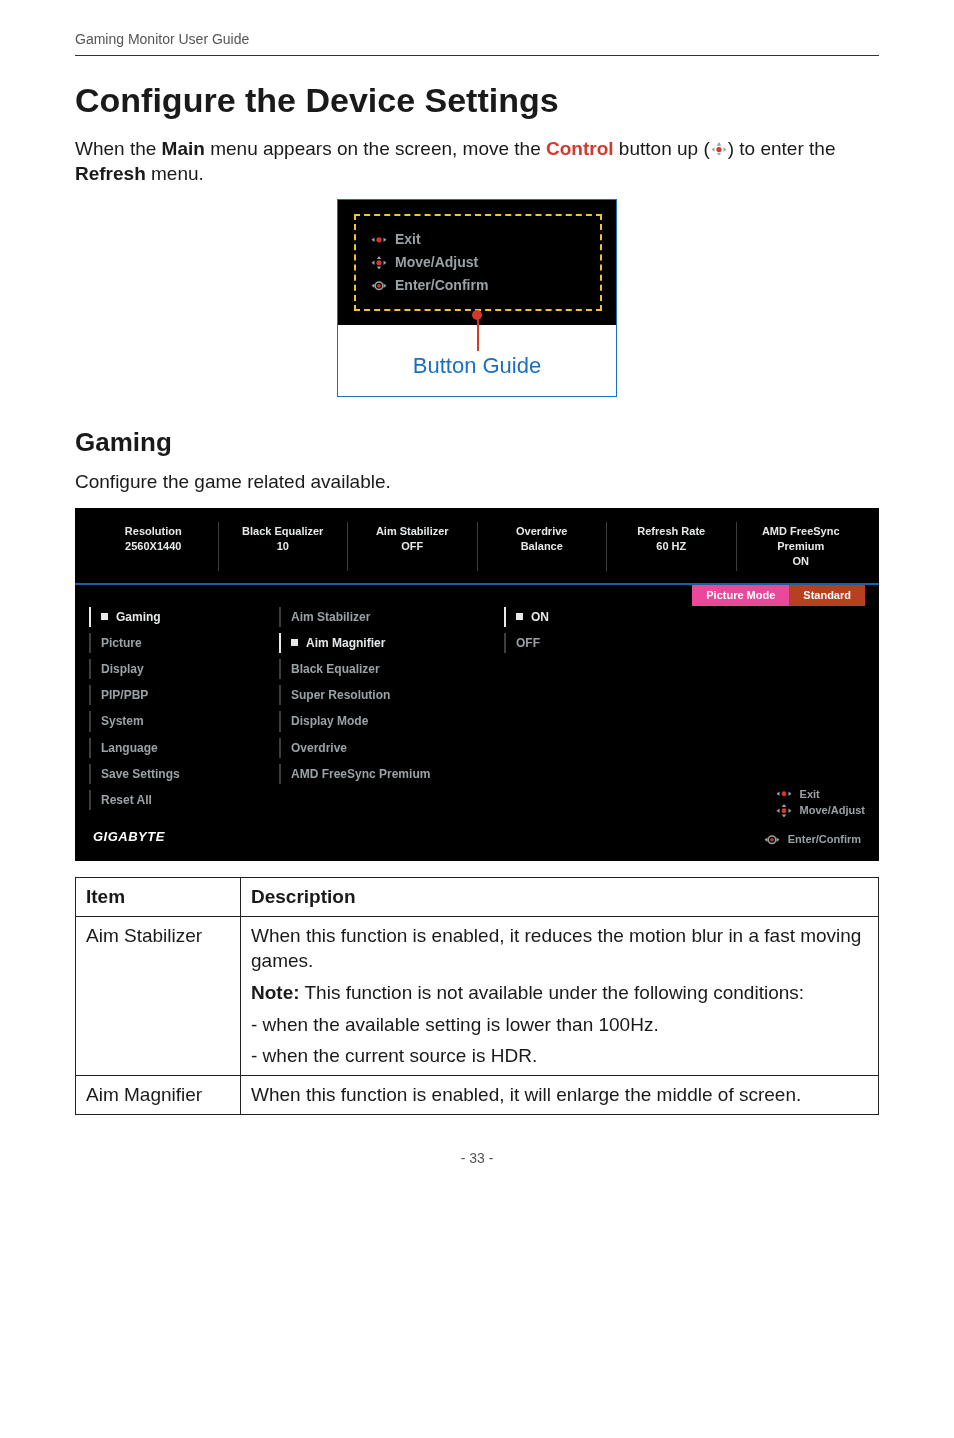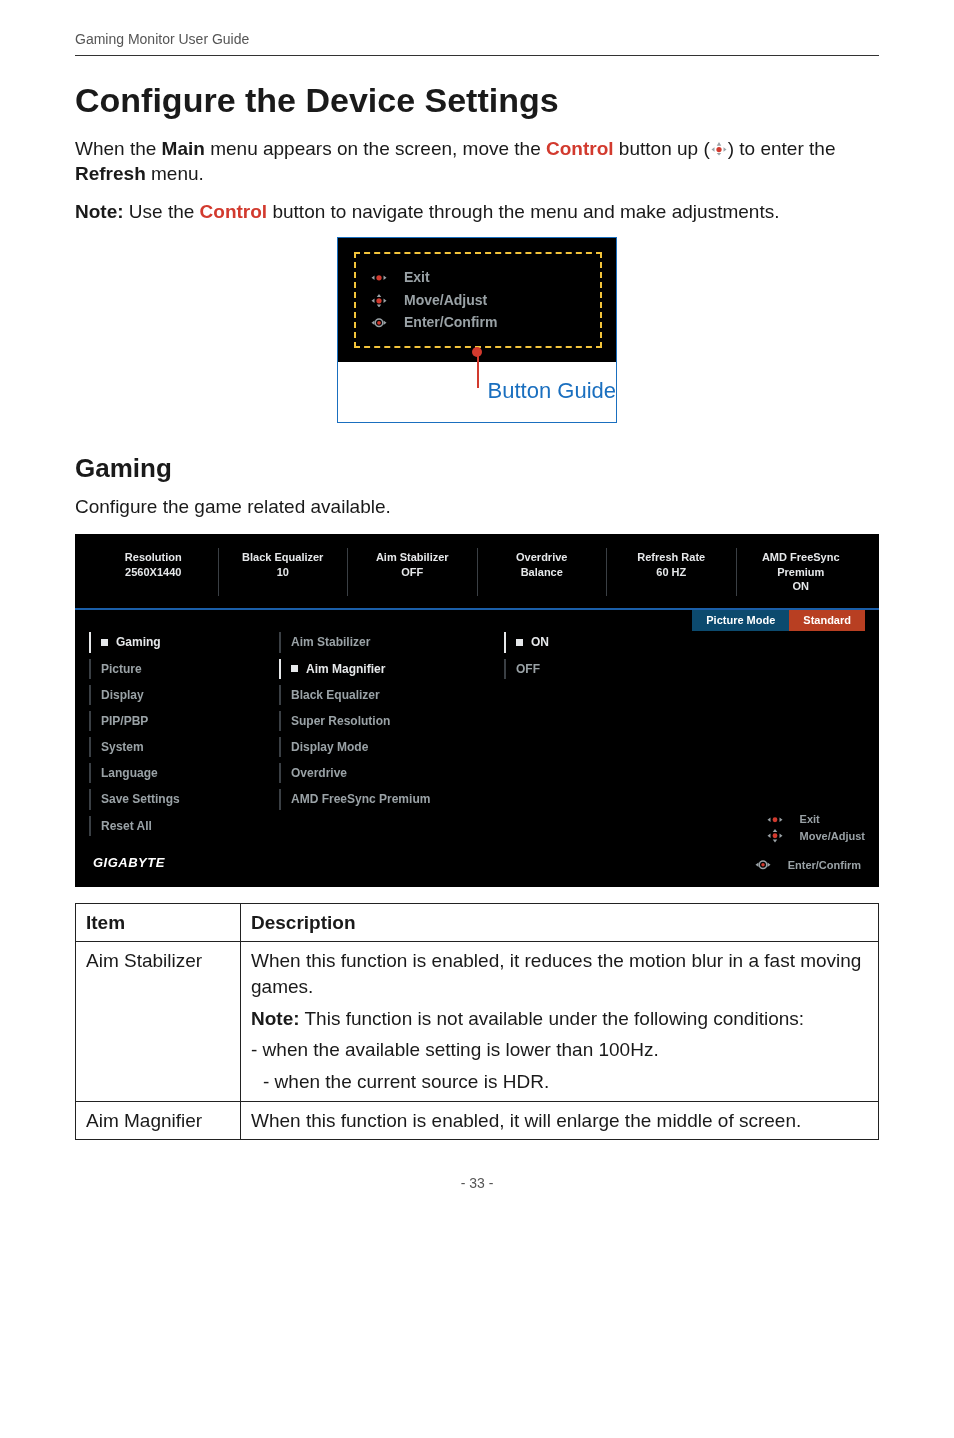--- a/index.html
+++ b/index.html
@@ -48,30 +48,30 @@
       padding: 14px 14px 14px 16px;
       position: relative;
     }
     .dashed-box {
       border: 2px dashed #f3c43a;
       padding: 10px 10px 10px 14px;
     }
     .hint-row {
       display: flex;
       align-items: center;
-      gap: 16px;
+      gap: 7px;
       color: #9aa2a6;
       font-weight: 700;
       font-size: 14px;
       margin: 4px 0;
     }
     .bg-bottom {
-      text-align: right;
+      text-align: center;
       position: relative;
-      padding-top: 14px;
+      padding-top: 26px;
       padding-bottom: 16px;
     }
     .red-line {
       position: absolute;
       left: 50%;
       top: -10px;
       width: 2px;
       height: 36px;
       background: #d23a2e;
     }
@@ -126,21 +126,21 @@
       padding: 0 14px 0 14px;
       position: relative;
     }
     .osd-badgebar {
       position: absolute;
       right: 14px;
       top: 0;
       display: flex;
       font-size: 11px;
     }
-    .badge-pm { background: #0c4a6e; color: #fff; padding: 3px 14px; }
+    .badge-pm { background: #ec4899; color: #fff; padding: 3px 14px; }
     .badge-std { background: #b83f22; color: #fff; padding: 3px 14px; text-align: right; }
 
     .osd-col {
       padding-top: 22px;
       padding-bottom: 8px;
     }
     .osd-col.col1 { width: 190px; }
     .osd-col.col2 { width: 225px; }
     .osd-col.col3 { width: 150px; }
     .osd-col.col4 { flex: 1; position: relative; }
@@ -211,23 +211,20 @@
 
 <div class="intro">
   <p>
     <span>When the </span><span class="b">Main</span><span> menu appears on the screen, move the </span><span class="cb">Control</span><span> button up (</span><span class="inline-icon"><svg viewBox="0 0 24 18">
           <circle cx="12" cy="10" r="3.5" fill="#d23a2e"></circle>
           <polygon points="12,0 9,5 15,5" fill="#9aa2a6"></polygon>
           <polygon points="12,18 9,14.5 15,14.5" fill="#9aa2a6"></polygon>
           <polygon points="2,10 6,7 6,13" fill="#9aa2a6"></polygon>
           <polygon points="22,10 18,7 18,13" fill="#9aa2a6"></polygon>
         </svg></span><span>) to enter the </span><span class="b">Refresh</span><span> menu.</span>
-  </p>
-  <p>
-    <span class="b">Note:</span><span> Use the </span><span class="cb">Control</span><span> button to navigate through the menu and make adjustments.</span>
   </p>
 </div>
 
 <div class="button-guide-figure">
   <div class="bg-dark-top">
     <div class="dashed-box">
       <div class="hint-row">
         <span class="inline-icon"><svg viewBox="0 0 24 18">
               <circle cx="12" cy="9" r="3.5" fill="#d23a2e"></circle>
               <polygon points="2,9 6,6 6,12" fill="#9aa2a6"></polygon>
@@ -405,21 +402,21 @@
       <tr>
     <th style="width:165px;">Item</th>
     <th>Description</th>
   </tr>
   <tr>
     <td>Aim Stabilizer</td>
     <td>
       <p>When this function is enabled, it reduces the motion blur in a fast moving games.</p>
       <p><span class="b">Note:</span><span> This function is not available under the following conditions:</span></p>
       <p>- when the available setting is lower than 100Hz.</p>
-      <p style="margin-bottom:0;margin-left:12px;">- when the current source is HDR.</p>
+      <p style="margin-bottom:0;">- when the current source is HDR.</p>
     </td>
   </tr>
   <tr>
     <td>Aim Magnifier</td>
     <td>
       <p style="margin-bottom:0;">When this function is enabled, it will enlarge the middle of screen.</p>
     </td>
   </tr>
 </tbody>
   </table>

